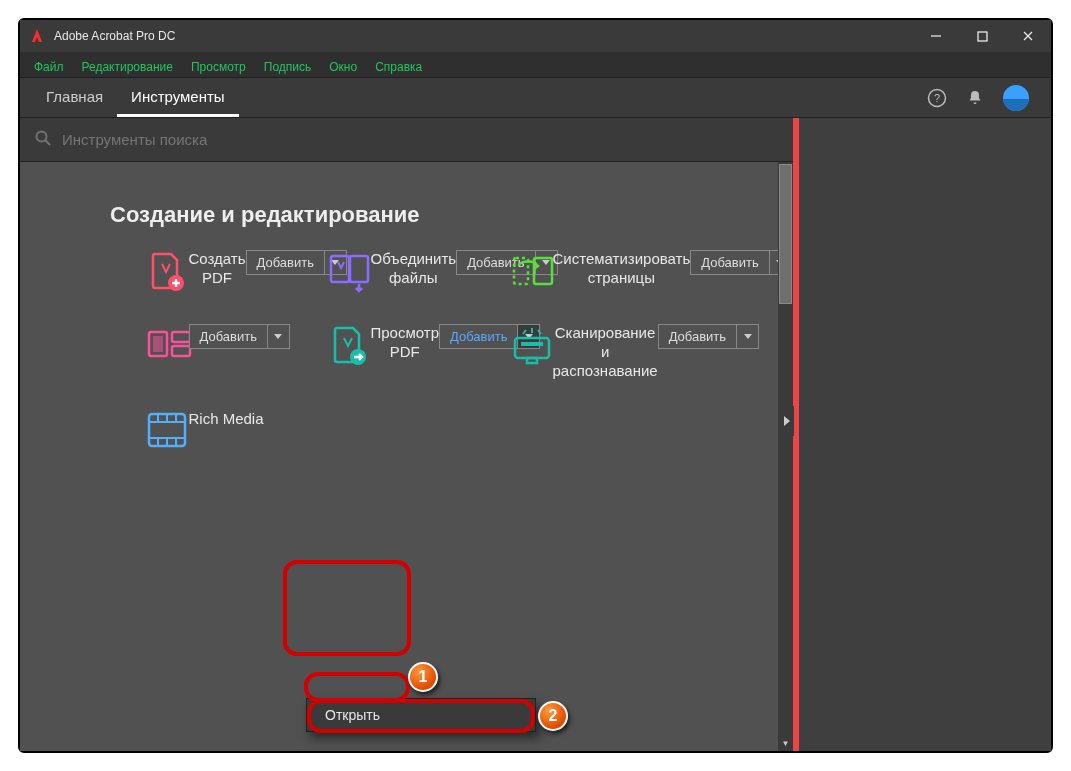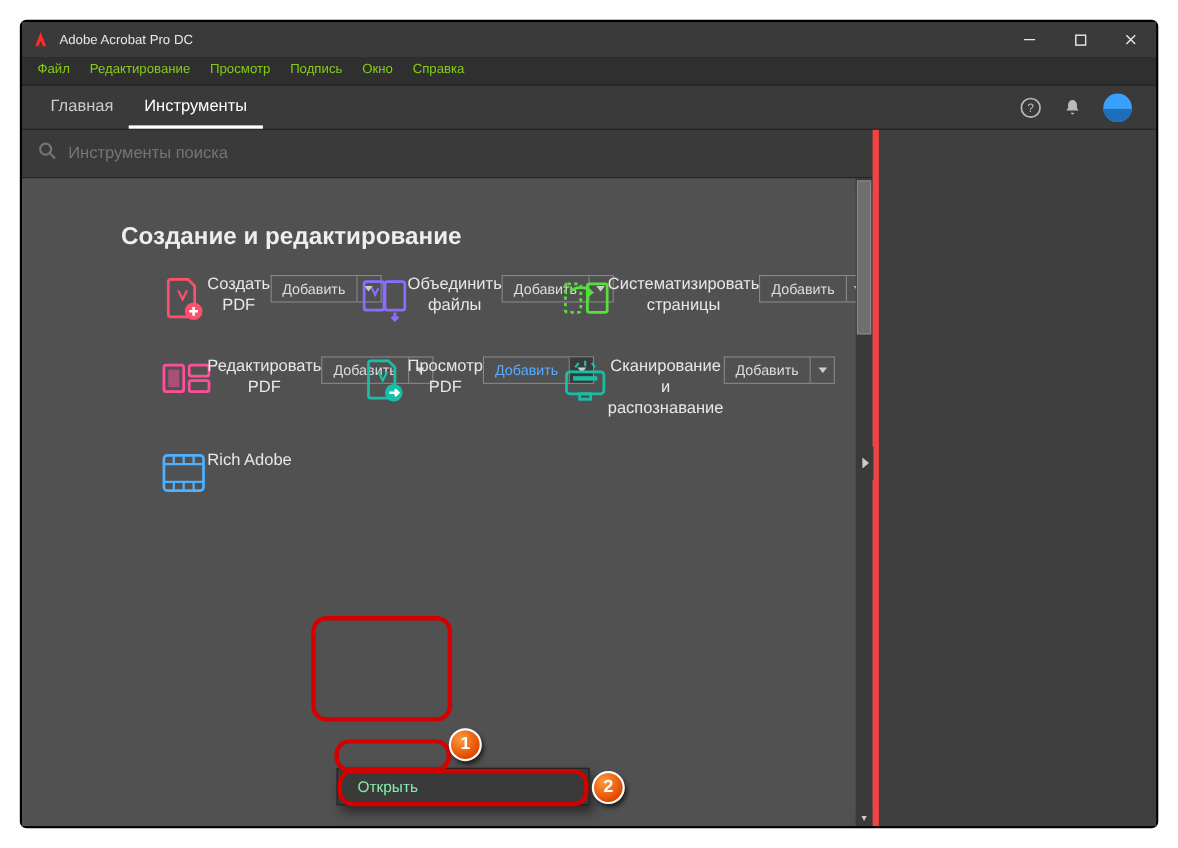--- a/index.html
+++ b/index.html
@@ -4,21 +4,21 @@
 <style>
 *{box-sizing:border-box;margin:0;padding:0;font-family:"Segoe UI",Arial,sans-serif}
 body{background:#fff;width:1071px;height:771px;overflow:hidden}
 .outer{position:absolute;left:18px;top:18px;width:1035px;height:735px;border:2px solid #000;border-radius:6px;background:#2b2b2b}
 .titlebar{height:32px;background:#3a3a3a;display:flex;align-items:center;color:#e8e8e8;font-size:12px}
 .titlebar .logo{width:18px;height:18px;margin:0 8px;display:flex;align-items:center;justify-content:center}
 .titlebar .ttl{flex:0 0 auto}
 .titlebar .spacer{flex:1}
 .winbtn{width:46px;height:32px;display:flex;align-items:center;justify-content:center;color:#e8e8e8}
 .winbtn svg{stroke:#e8e8e8}
-.menubar{height:26px;background:#2f2f2f;display:flex;align-items:flex-start;padding:0 6px;gap:2px;font-size:12px;color:#84cc16;border-bottom:1px solid #1f1f1f}
+.menubar{height:26px;background:#2f2f2f;display:flex;align-items:flex-end;padding:0 6px;gap:2px;font-size:12px;color:#22c55e;border-bottom:1px solid #1f1f1f}
 .menuitem{padding:3px 8px}
 .tabbar{height:40px;background:#3a3a3a;display:flex;align-items:center;padding:0 12px;border-bottom:1px solid #1f1f1f}
 .tab{color:#ccc;font-size:15px;padding:10px 14px 7px 14px;height:100%}
 .tab.active{color:#fff;border-bottom:3px solid #fff}
 .rightctrls{margin-left:auto;display:flex;align-items:center;gap:18px;padding-right:10px}
 .rc-icon{width:20px;height:20px;display:flex;align-items:center;justify-content:center;color:#ccc}
 .avatar{width:26px;height:26px;border-radius:50%;background:#3aa0ff;position:relative;overflow:hidden}
 .avatar::after{content:"";position:absolute;bottom:0;left:0;right:0;height:45%;background:#1d6fb8}
 .content{display:flex;height:calc(100% - 98px)}
 .leftpane{width:779px;position:relative;border-right:6px solid #ef4444}
@@ -36,21 +36,21 @@
 .tool{display:flex;flex-direction:row;align-items:flex-start;position:relative}
 .ticon{width:44px;height:44px;margin-bottom:10px}
 .tlabel{color:#e8e8e8;font-size:15px;text-align:center;white-space:pre-line;line-height:1.25;margin-bottom:10px;min-height:24px}
 .addbtn{display:flex;align-items:center;border:1px solid #888;background:#515151;height:25px}
 .addbtn .ab-l{padding:0 10px;color:#ddd;font-size:13px}
 .addbtn .ab-r{width:22px;height:100%;border-left:1px solid #888;display:flex;align-items:center;justify-content:center}
 .addbtn .ab-r::after{content:"";border-left:4px solid transparent;border-right:4px solid transparent;border-top:5px solid #ccc}
 .hl{position:absolute;border:4px solid #d40000;border-radius:14px;pointer-events:none}
 .callout{position:absolute;width:30px;height:30px;border-radius:50%;background:radial-gradient(circle at 35% 30%,#ff9a3c,#e24a00 70%);border:2px solid #fff;color:#fff;font-weight:700;display:flex;align-items:center;justify-content:center;font-size:16px;box-shadow:2px 3px 4px rgba(0,0,0,.6)}
 .dropdown{position:absolute;left:286px;top:536px;width:230px;background:#3a3a3a;border:1px solid #222;box-shadow:4px 6px 10px rgba(0,0,0,.5)}
-.dd-item{padding:8px 18px;color:#86efac;font-size:14px}
+.dd-item{padding:8px 18px;color:#e5e5e5;font-size:14px}
 .expander{position:absolute;right:-1px;top:288px;width:14px;height:30px;background:#3a3a3a;display:flex;align-items:center;justify-content:center}
 .expander::after{content:"";border-top:5px solid transparent;border-bottom:5px solid transparent;border-left:6px solid #ccc}
 </style>
 </head>
 <body>
 
 <div class="outer">
   <div class="titlebar">
     <span class="logo">
       <svg width="16" height="16" viewBox="0 0 16 16">
@@ -163,21 +163,20 @@
               </div>
           </div>
 
           <div class="tool">
             <span class="ticon"><svg width="50" height="40" viewBox="0 0 50 40">
                   <rect x="4" y="8" width="18" height="24" rx="2" fill="none" stroke="#ff4f9b" stroke-width="2.5"></rect>
                   <rect x="27" y="8" width="18" height="10" rx="2" fill="none" stroke="#ff4f9b" stroke-width="2.5"></rect>
                   <rect x="27" y="22" width="18" height="10" rx="2" fill="none" stroke="#ff4f9b" stroke-width="2.5"></rect>
                   <rect x="8" y="12" width="10" height="16" fill="#ff4f9b" opacity=".5"></rect>
                 </svg></span>
-            <span class="tlabel">Редактировать PDF</span>
             <div class="addbtn">
                 <span class="ab-l">Добавить</span>
                 <span class="ab-r"></span>
               </div>
           </div>
 
           <div class="tool">
             <span class="ticon"><svg width="44" height="44" viewBox="0 0 44 44">
                   <path d="M10 4h16l6 6v26a2 2 0 0 1-2 2H10a2 2 0 0 1-2-2V6a2 2 0 0 1 2-2z" fill="none" stroke="#18bfa8" stroke-width="2.5"></path>
                   <path d="M17 14l4 8l4-8" fill="none" stroke="#18bfa8" stroke-width="2"></path>
@@ -211,21 +210,21 @@
                   <rect x="4" y="4" width="36" height="32" rx="3" fill="none" stroke="#4fb0ff" stroke-width="2.5"></rect>
                   <line x1="4" y1="12" x2="40" y2="12" stroke="#4fb0ff" stroke-width="2"></line>
                   <line x1="4" y1="28" x2="40" y2="28" stroke="#4fb0ff" stroke-width="2"></line>
                   <line x1="13" y1="4" x2="13" y2="12" stroke="#4fb0ff" stroke-width="2"></line>
                   <line x1="22" y1="4" x2="22" y2="12" stroke="#4fb0ff" stroke-width="2"></line>
                   <line x1="31" y1="4" x2="31" y2="12" stroke="#4fb0ff" stroke-width="2"></line>
                   <line x1="13" y1="28" x2="13" y2="36" stroke="#4fb0ff" stroke-width="2"></line>
                   <line x1="22" y1="28" x2="22" y2="36" stroke="#4fb0ff" stroke-width="2"></line>
                   <line x1="31" y1="28" x2="31" y2="36" stroke="#4fb0ff" stroke-width="2"></line>
                 </svg></span>
-            <span class="tlabel">Rich Adobe</span>
+            <span class="tlabel">Rich Media</span>
           </div>
         </div>
 
         <div class="dropdown">
           <div class="dd-item">Открыть</div>
 
         </div>
 
         <div class="hl" style="left:263px;top:398px;width:128px;height:96px"></div>
         <div class="hl" style="left:284px;top:510px;width:106px;height:30px"></div>

